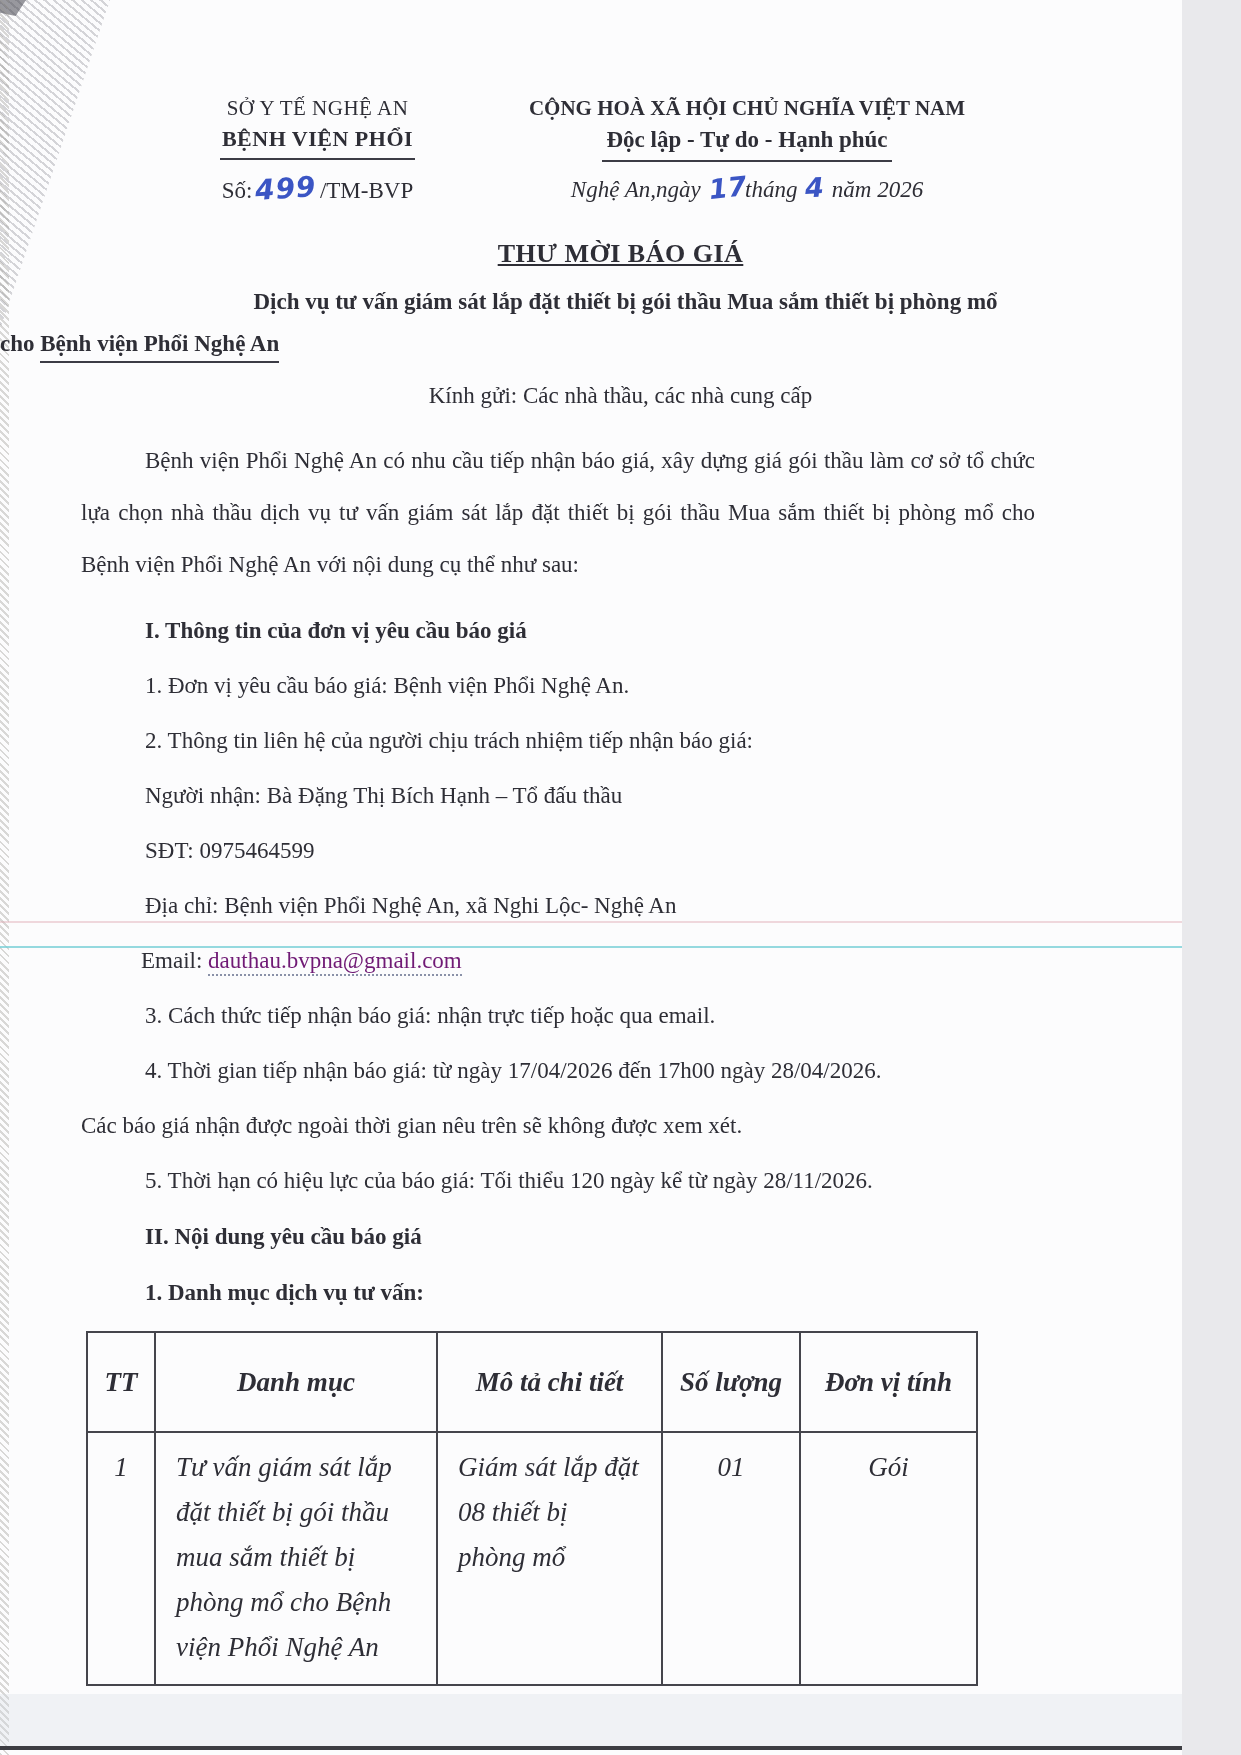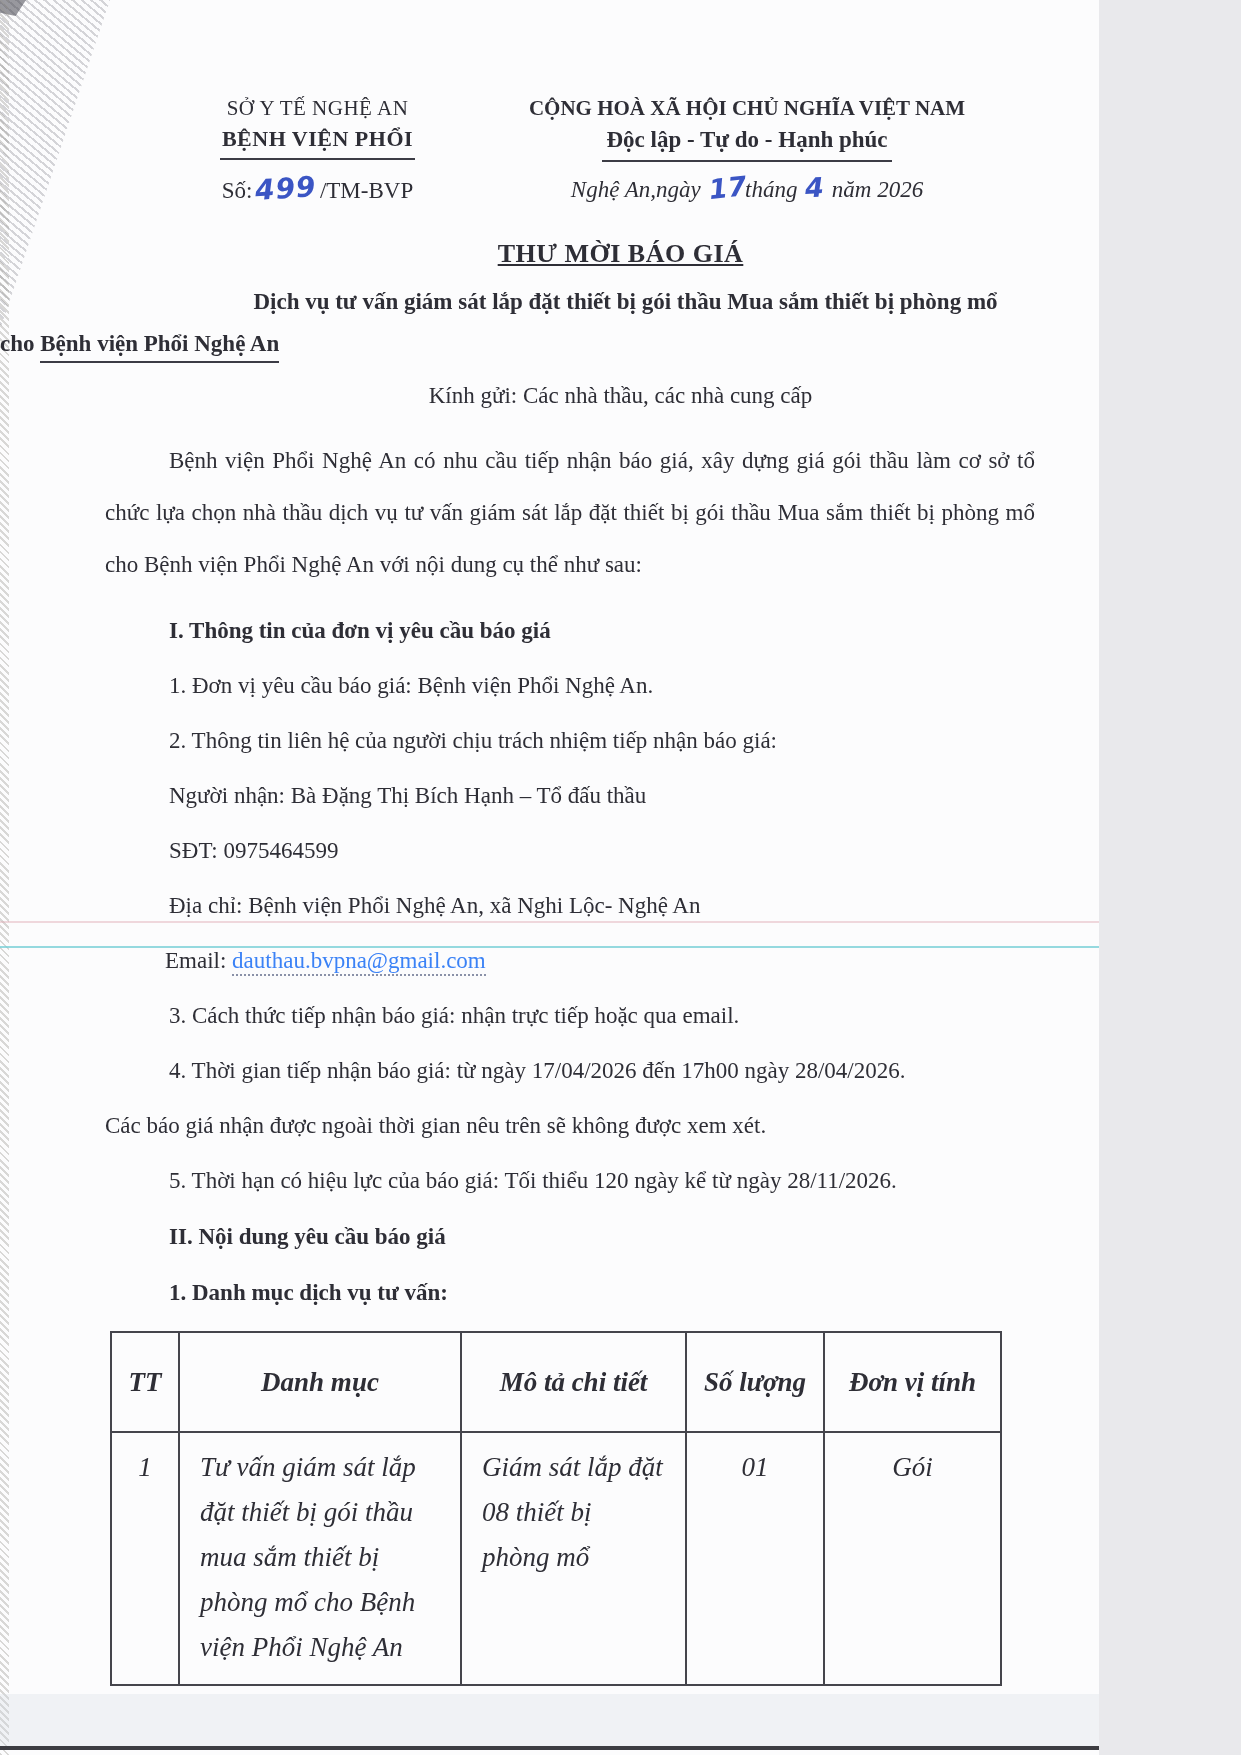--- a/index.html
+++ b/index.html
@@ -5,21 +5,21 @@
   html,body { margin:0; padding:0; }
   body {
     width:1241px; height:1755px;
     background:#e9e9ec;
     font-family:"Liberation Serif","DejaVu Serif",serif;
     position:relative;
     overflow:hidden;
   }
   .page {
     position:absolute; left:0; top:0;
-    width:1099px; height:1755px;
+    width:1182px; height:1755px;
     background:#fcfcfd;
     color:#2e2e36;
     overflow:hidden;
   }
   
   .left-strip {
     position:absolute; left:0; top:0; width:9px; height:1755px;
     background:repeating-linear-gradient(45deg, rgba(150,148,142,0.35) 0 2px, rgba(255,255,255,0) 2px 5px);
   }
   .corner-hatch {
@@ -55,29 +55,29 @@
   .hand-number { font-size:28px; transform:rotate(-4deg); letter-spacing:1px; margin:0 3px; }
   .hand-day { font-size:27px; transform:rotate(-6deg); margin:0 -1px 0 2px; }
   .hand-month { font-size:27px; transform:rotate(-3deg); margin:0 2px; }
 
   .doc-title { text-align:center; font-size:26px; font-weight:bold; margin-top:34px; letter-spacing:0.5px;text-decoration:underline; }
   .doc-subtitle { text-align:center; font-size:23px; font-weight:bold; margin-top:16px; padding:0 140px 0 150px; line-height:34px; }
   .doc-subtitle2 { text-align:left; font-size:23px; font-weight:bold; margin-top:12px; }
   .doc-subtitle2 .uname { border-bottom:2px solid #3c3c45; padding-bottom:5px; }
   .salutation { text-align:center; font-size:23px; margin-top:26px; }
 
-  .bodytext { padding-left:105px; padding-right:206px; font-size:23px; }
+  .bodytext { padding-left:81px; padding-right:206px; font-size:23px; }
   .intro { margin-top:26px; text-align:justify; text-indent:64px; line-height:52px; }
   .h-sec { font-weight:bold; margin-left:64px; margin-top:24px; line-height:32px; }
   .line-item { margin-left:64px; margin-top:23px; line-height:32px; }
   .line-flush { margin-left:0; margin-top:23px; line-height:32px; }
 
   .email-line { margin-left:60px; margin-top:23px; line-height:32px; }
   .email-link {
-    color:#3b82f6; text-decoration:none;
+    color:#701a75; text-decoration:none;
     border-bottom:2px dotted #8a91a8;
     padding-bottom:1px;
   }
 
   
   table.svc { border-collapse:collapse; margin-left:5px; margin-top:22px; width:890px; table-layout:fixed; }
   table.svc th, table.svc td { border:2px solid #45454c; font-size:27px;font-style:italic; }
   table.svc th { font-weight:bold; height:90px; padding:4px 6px; line-height:32px; }
   table.svc td { vertical-align:top; padding-top:12px; line-height:45px; }
   td.c-tt, td.c-qty, td.c-unit { text-align:center; }

